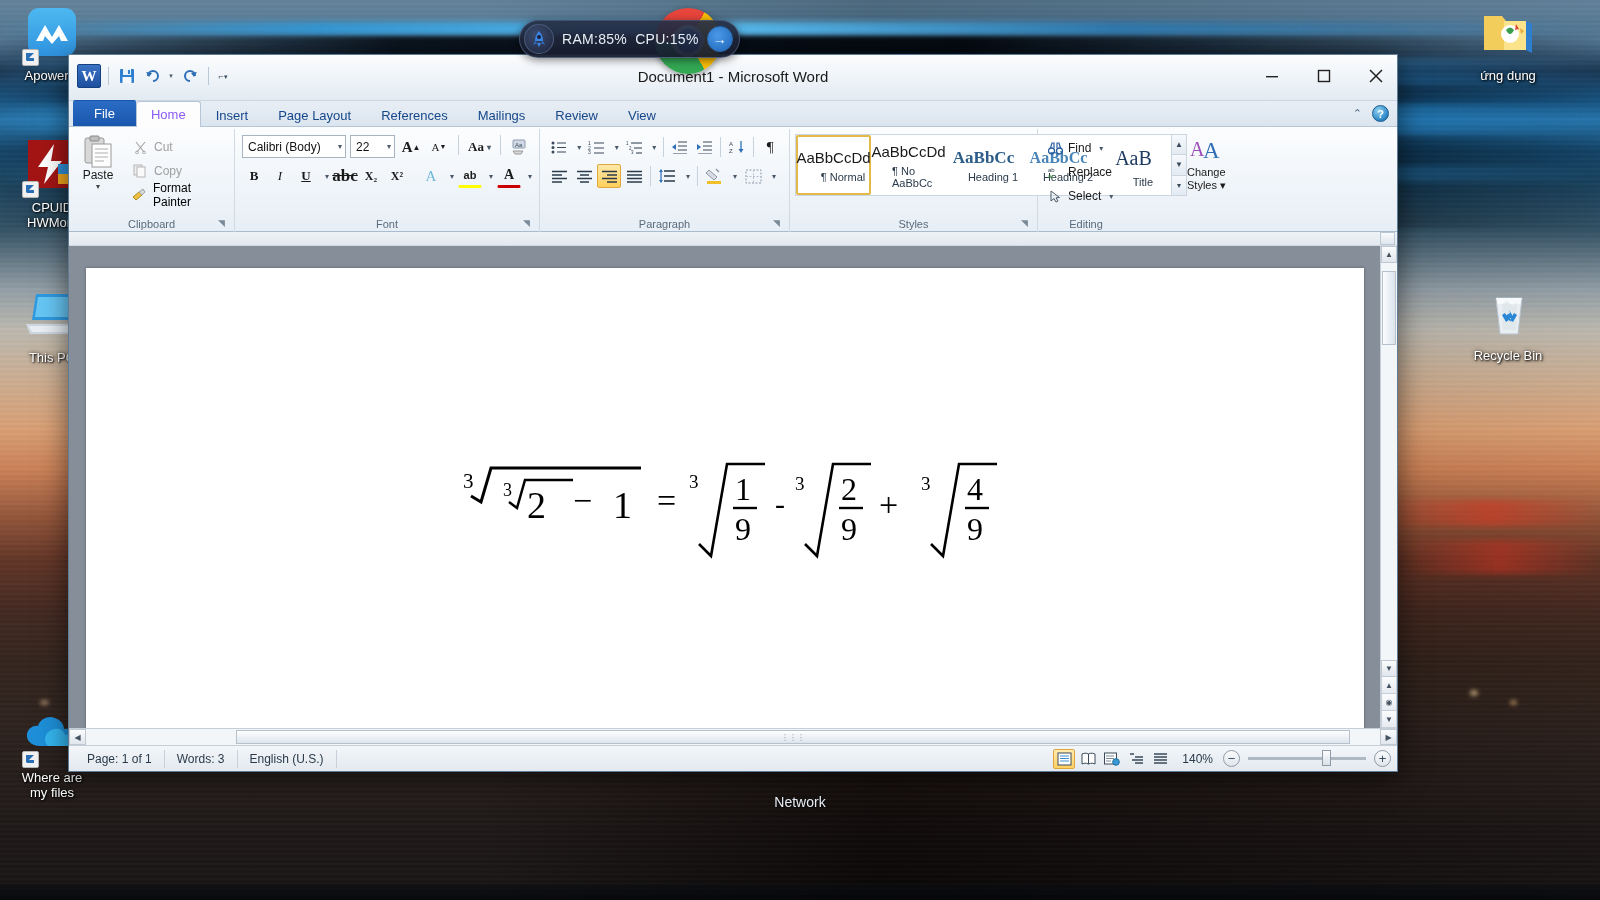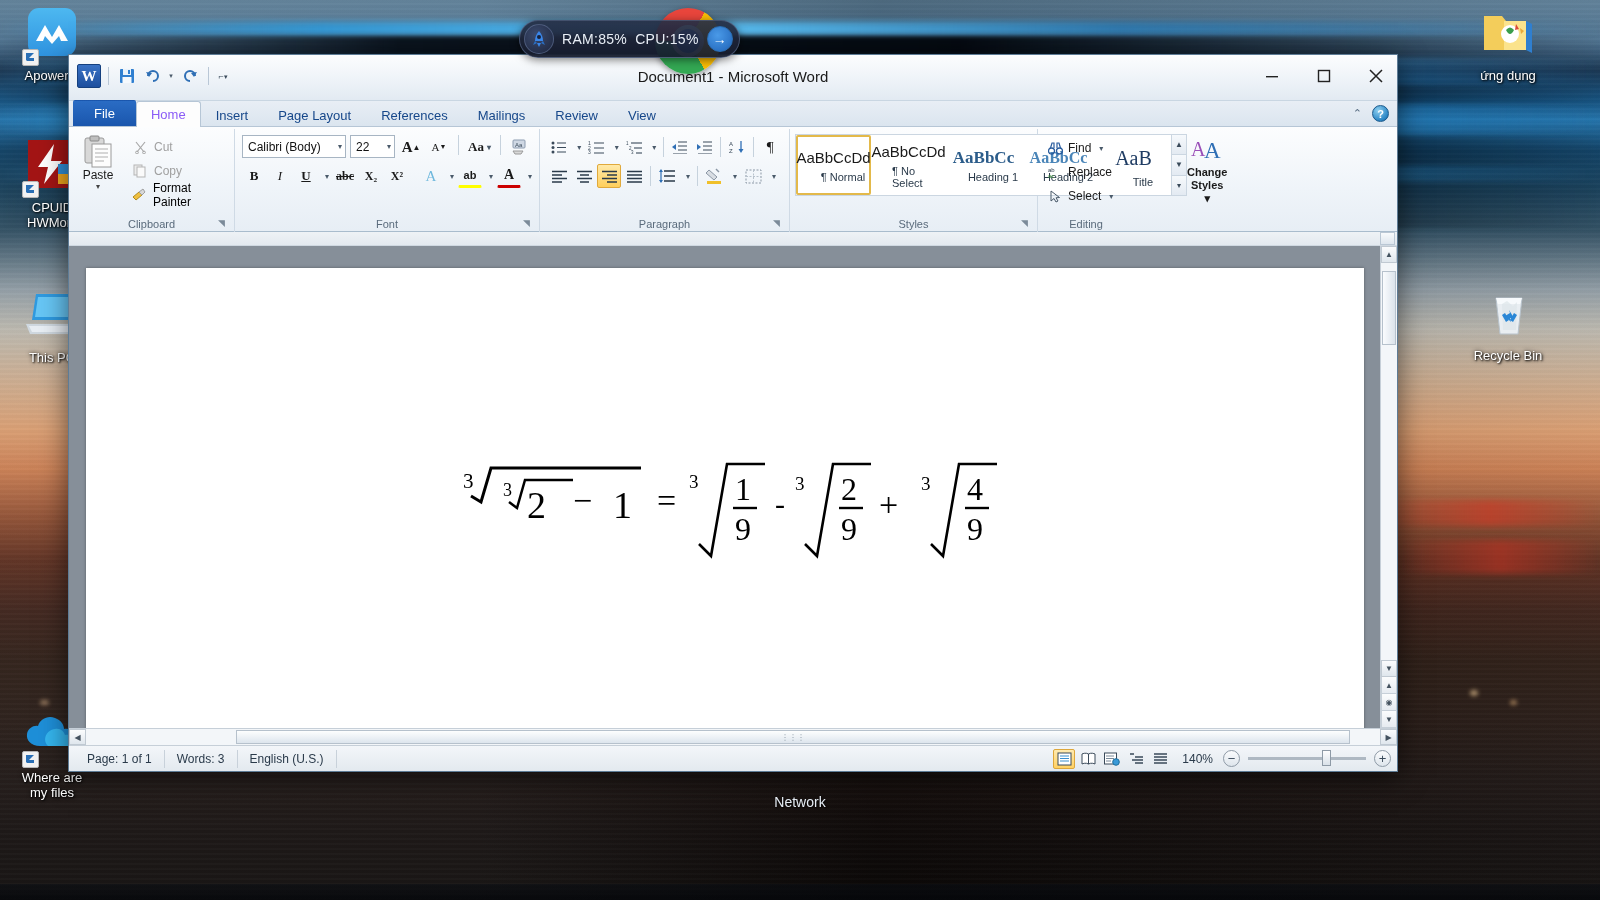--- a/index.html
+++ b/index.html
@@ -292,21 +292,21 @@
   .ss-btn {
     flex: 1; display: flex; align-items: center; justify-content: center;
     font-size: 8px; color: #3a4a5a;
     background: linear-gradient(180deg,#f6f9fc,#e3eaf2);
     border-bottom: 1px solid #cbd6e1;
   }
   .changestyles {
     width: 56px; display: flex; flex-direction: column;
     align-items: center; justify-content: flex-start; padding-top: 4px;
   }
-  .cs-label { font-size: 11px; color: #1a1a1a; text-align: center; line-height: 13px; font-weight: bold; }
+  .cs-label { font-size: 11px; color: #1a1a1a; text-align: center; line-height: 13px; }
 
   
   #g-editing { width: 96px; border-right: none; }
   .edcol { display: flex; flex-direction: column; gap: 2px; padding-top: 5px; padding-left: 4px; }
   .ed-item { display: flex; align-items: center; gap: 5px; font-size: 12px; height: 22px; color: #1a1a1a; }
 
   
   #ruler {
     height: 14px; flex: 0 0 14px;
     background: linear-gradient(180deg,#eef2f6,#e3e9ef);
@@ -757,21 +757,21 @@
               </div>
             <div class="tb" style="font-family:'Liberation Serif',serif;font-style:italic;">
                 <span>I</span>
               </div>
             <div class="tb" style="font-family:'Liberation Serif',serif;text-decoration:underline;font-weight:bold;">
                 <span>U</span>
               </div>
             <div class="tb" style="min-width:11px;">
                 <span class="arrow-dn">▾</span>
               </div>
-            <div class="tb" style="font-family:'Liberation Serif',serif;font-weight:bold;font-size:12px;text-decoration:line-through;">
+            <div class="tb" style="font-family:'Liberation Serif',serif;font-weight:bold;font-size:17px;text-decoration:line-through;">
                 <span>abc</span>
               </div>
             <div class="tb" style="font-family:'Liberation Serif',serif;font-weight:bold;font-size:12px;">
                 <span>X₂</span>
               </div>
             <div class="tb" style="font-family:'Liberation Serif',serif;font-weight:bold;font-size:12px;">
                 <span>X²</span>
               </div>
             <div class="vsep"></div>
             <div class="tb" style="font-family:'Liberation Serif',serif;font-size:15px;color:#6fb8dd;">
@@ -928,21 +928,21 @@
 
       <div class="group" id="g-styles">
         <div class="group-body">
           <div class="stylegal">
             <div class="stylebox sel">
               <span class="sp-sample">AaBbCcDd</span>
               <span class="sp-name">¶ Normal</span>
             </div>
             <div class="stylebox">
               <span class="sp-sample">AaBbCcDd</span>
-              <span class="sp-name">¶ No Select</span>
+              <span class="sp-name">¶ No AaBbCc</span>
             </div>
             <div class="stylebox">
               <span class="sp-sample h1">AaBbCc</span>
               <span class="sp-name">Heading 1</span>
             </div>
             <div class="stylebox">
               <span class="sp-sample h2">AaBbCc</span>
               <span class="sp-name">Heading 2</span>
             </div>
             <div class="stylebox">

